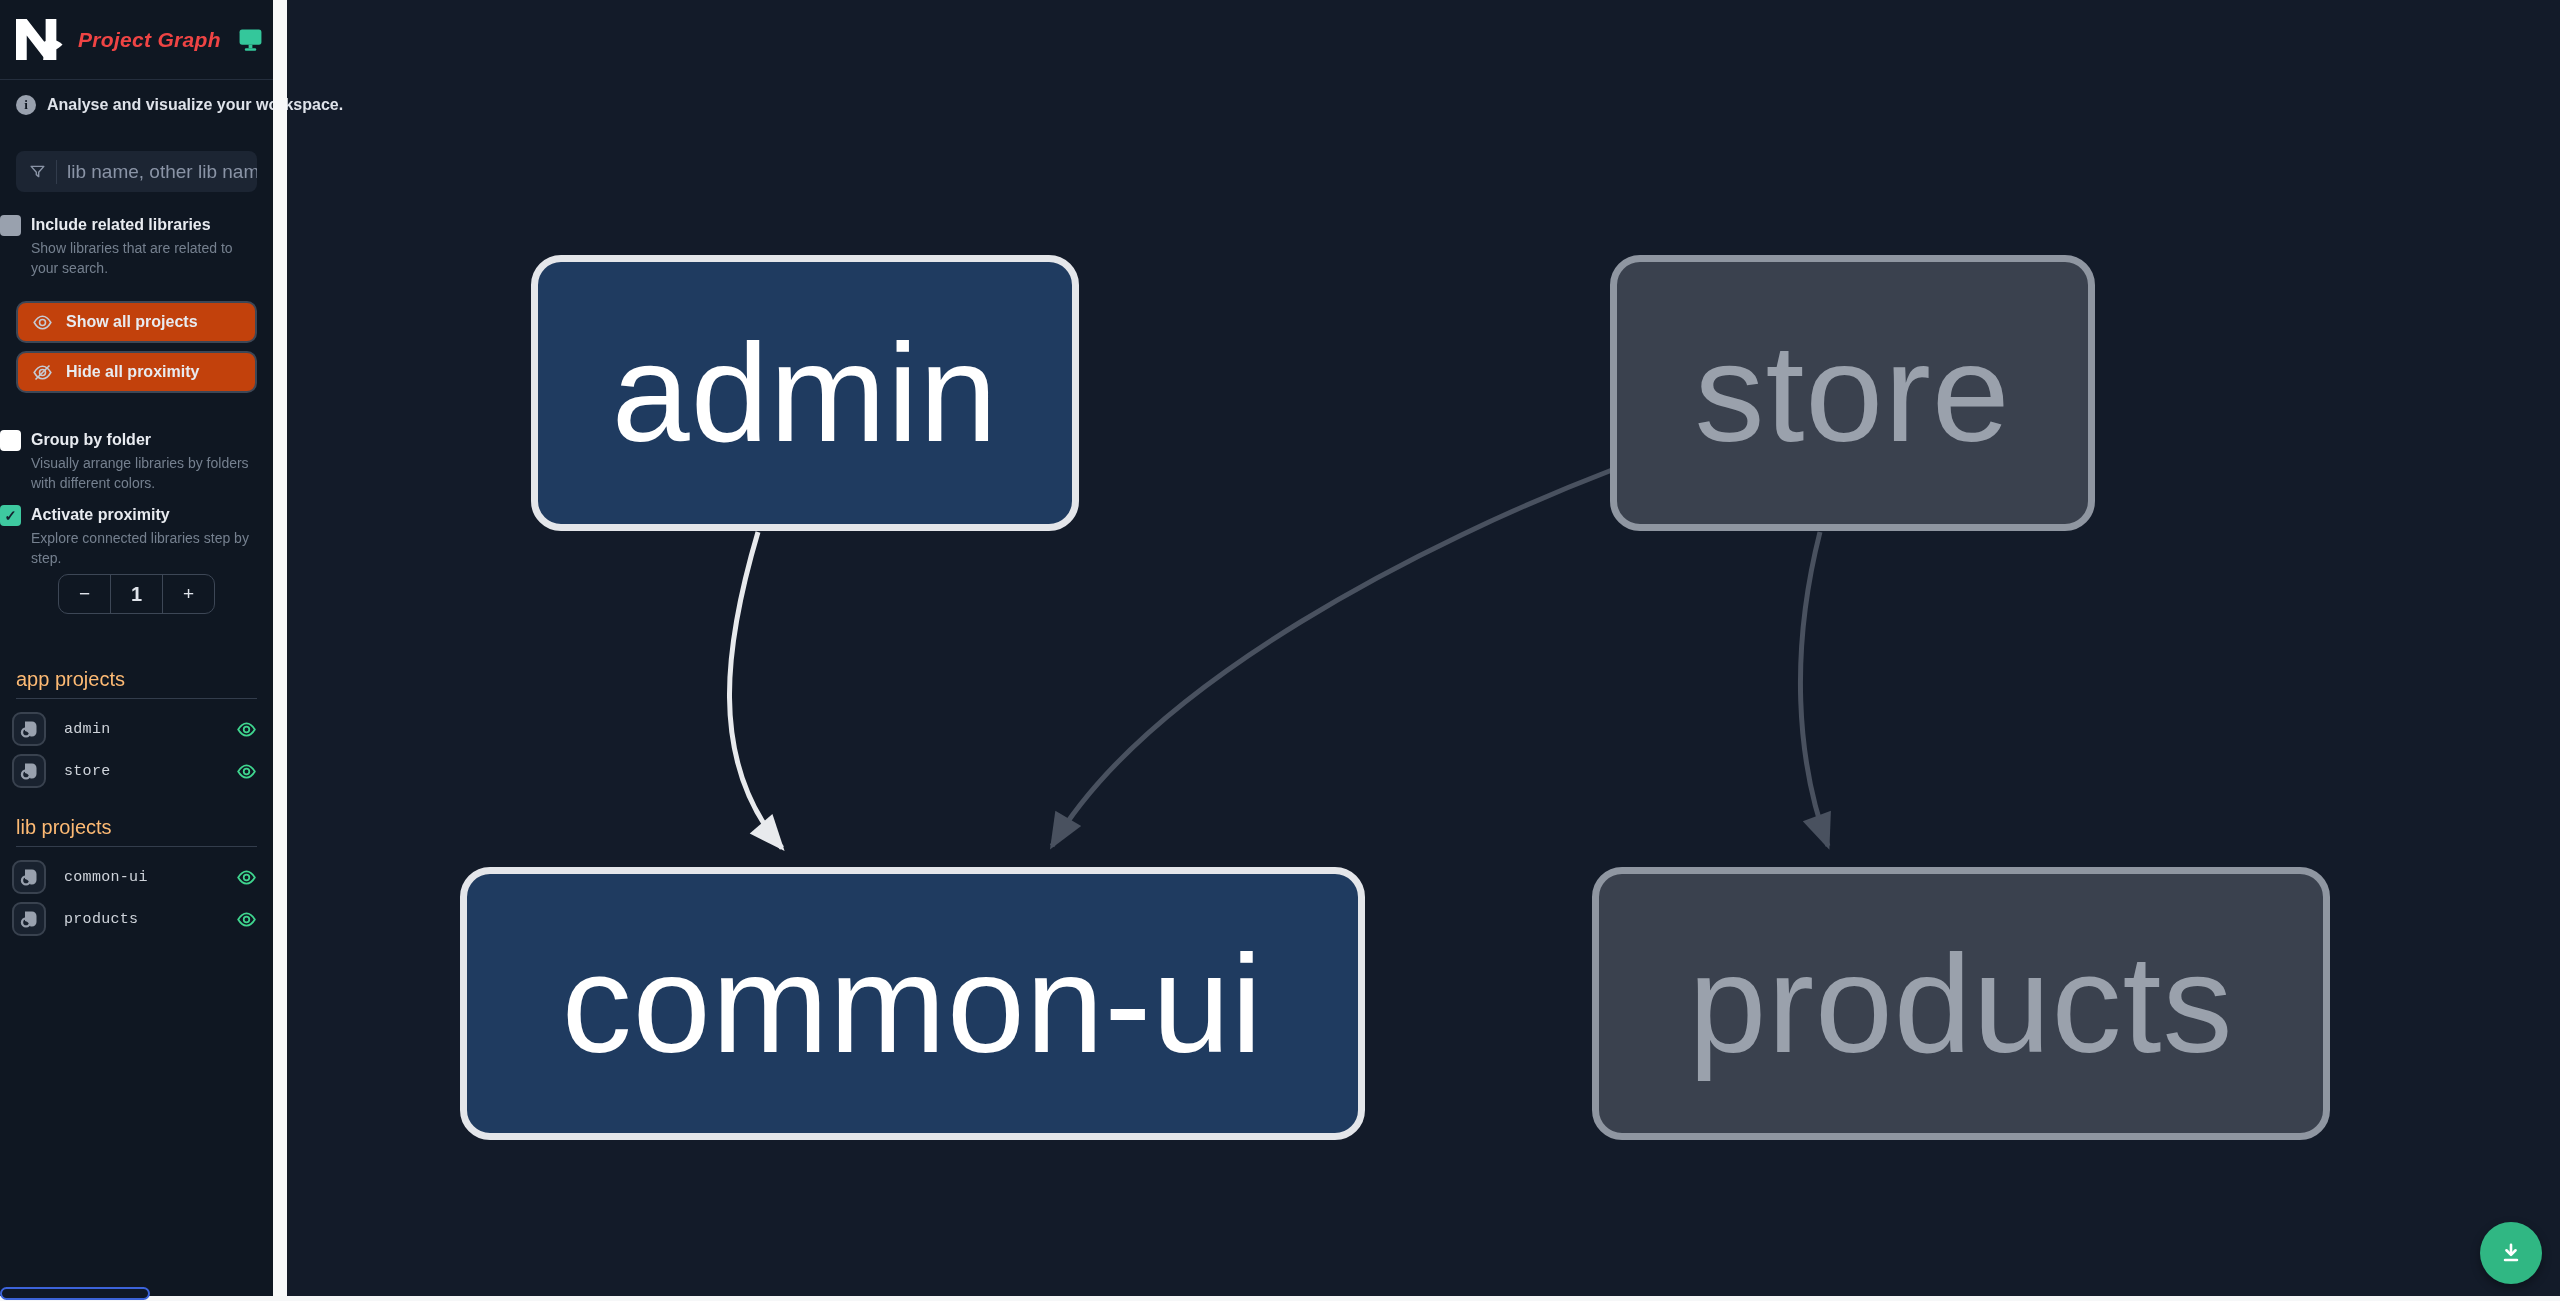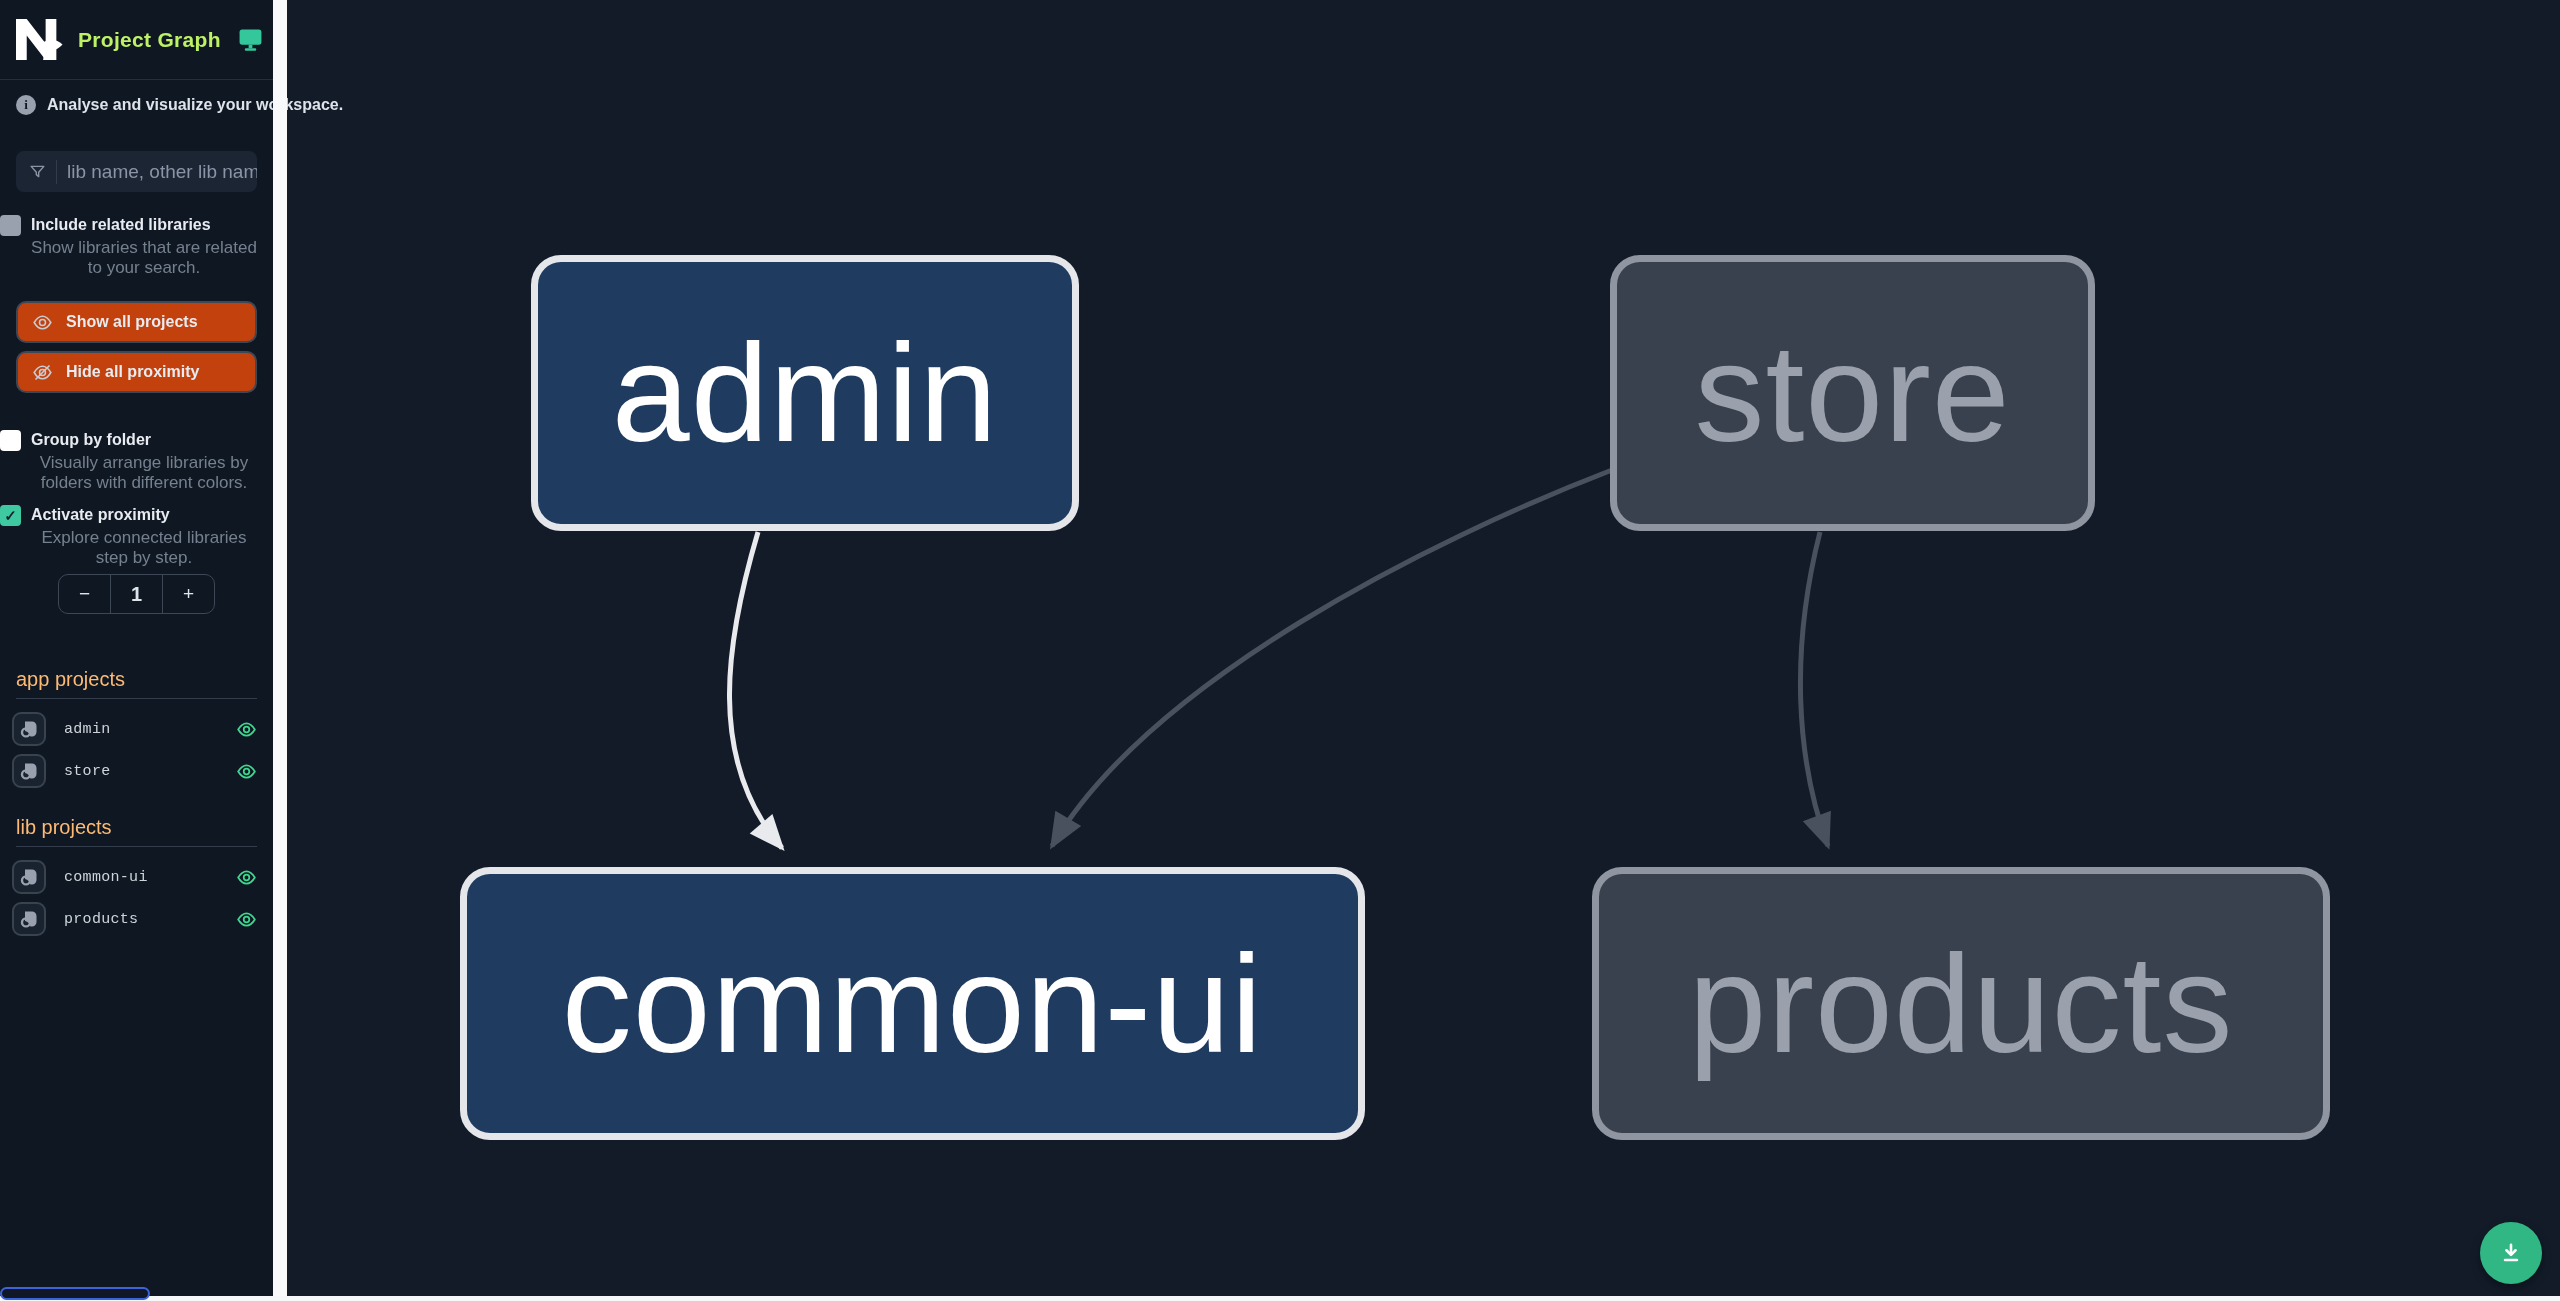--- a/index.html
+++ b/index.html
@@ -4,21 +4,21 @@
 <style>
   * { margin:0; padding:0; box-sizing:border-box; }
   html,body { width:2560px; height:1301px; overflow:hidden; }
   body { position:relative; background:#131b29; font-family:"Liberation Sans", sans-serif; }
 
   
   .sidebar { position:absolute; left:0; top:0; width:273px; height:100%; background:#0f1722; color:#e8ebf0; z-index:2; }
   .v-divider { position:absolute; left:273px; top:0; bottom:0; width:14px; background:#f8f9fa; z-index:3; }
 
   .sb-header { display:flex; align-items:center; height:80px; padding:0 16px; border-bottom:1px solid #242e3d; }
-  .sb-title { margin-left:15px; font-size:21px; font-weight:700; letter-spacing:.3px; color:#bef264; white-space:nowrap; }
+  .sb-title { margin-left:15px; font-size:21px; font-weight:700; letter-spacing:.3px; color:#ef4444; white-space:nowrap;font-style:italic; }
   .monitor-btn { margin-left:17px; display:flex; cursor:pointer; }
 
   .info-row { display:flex; align-items:center; gap:11px; padding:0 16px; margin-top:15px; }
   .info-badge { width:20px; height:20px; border-radius:50%; background:#99a1ae; color:#0f1722;
     font-size:13px; font-weight:800; display:flex; align-items:center; justify-content:center; flex:0 0 auto; font-family:"Liberation Serif", serif; }
   .info-text { font-size:16px; font-weight:600; color:#dfe3ea; white-space:nowrap; }
 
   .search-box { margin:36px 16px 0; height:41px; background:#1c2533; border-radius:8px; display:flex; align-items:center; }
   .search-box .funnel { margin:0 9px 0 12px; flex:0 0 auto; }
   .search-box .sep { width:1px; height:24px; background:#323c4c; margin-right:10px; }
@@ -26,21 +26,21 @@
     color:#dfe3ea; font-size:19px; font-family:"Liberation Sans",sans-serif; }
   .search-box input::placeholder { color:#8a94a6; }
 
   .toggle-row { display:grid; grid-template-columns:21px 1fr; column-gap:10px; padding:0 0; }
   .toggle-row .cb { width:21px; height:21px; border-radius:4px; margin-top:1px; cursor:pointer;
     display:flex; align-items:center; justify-content:center; font-size:15px; font-weight:900; color:#15202e; }
   .cb-gray  { background:#99a1ae; }
   .cb-white { background:#ffffff; }
   .cb-green { background:#3ec9a0; }
   .toggle-label { font-size:16px; font-weight:700; color:#e8ebf0; line-height:21px; }
-  .toggle-desc  { font-size:17px; color:#75808f; line-height:20px; margin-top:3px; width:226px;text-align:center; }
+  .toggle-desc  { font-size:14px; color:#75808f; line-height:20px; margin-top:3px; width:226px; }
 
   .sb-btn { margin:0 16px; width:241px; height:42px; border:2px solid #3d4756; border-radius:10px;
     background:#c2410c; display:flex; align-items:center; gap:13px; padding-left:14px; cursor:pointer; }
   .sb-btn span { font-size:16px; font-weight:700; color:#e8ebf0; }
   .mt-22{margin-top:22px;} .mt-23{margin-top:23px;} .mt-8{margin-top:8px;} .mt-36{margin-top:36px;} .mt-11{margin-top:11px;}
 
   .stepper { margin:6px 0 0 58px; width:157px; height:40px; display:flex; border:1.5px solid #3d4756; border-radius:10px; overflow:hidden; }
   .stepper > div { flex:1; display:flex; align-items:center; justify-content:center; font-size:19px; color:#dfe3ea; }
   .stepper .st-btn { cursor:pointer; }
   .stepper .st-val { border-left:1.5px solid #3d4756; border-right:1.5px solid #3d4756; font-weight:700; font-size:20px; }

